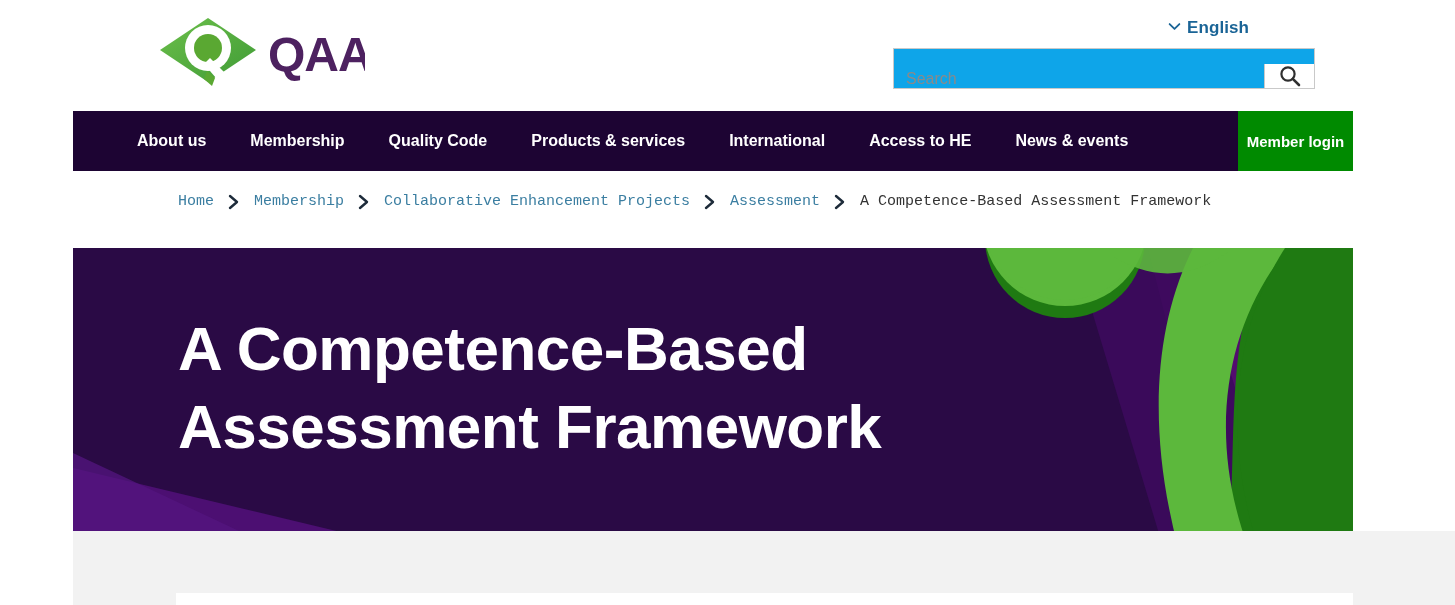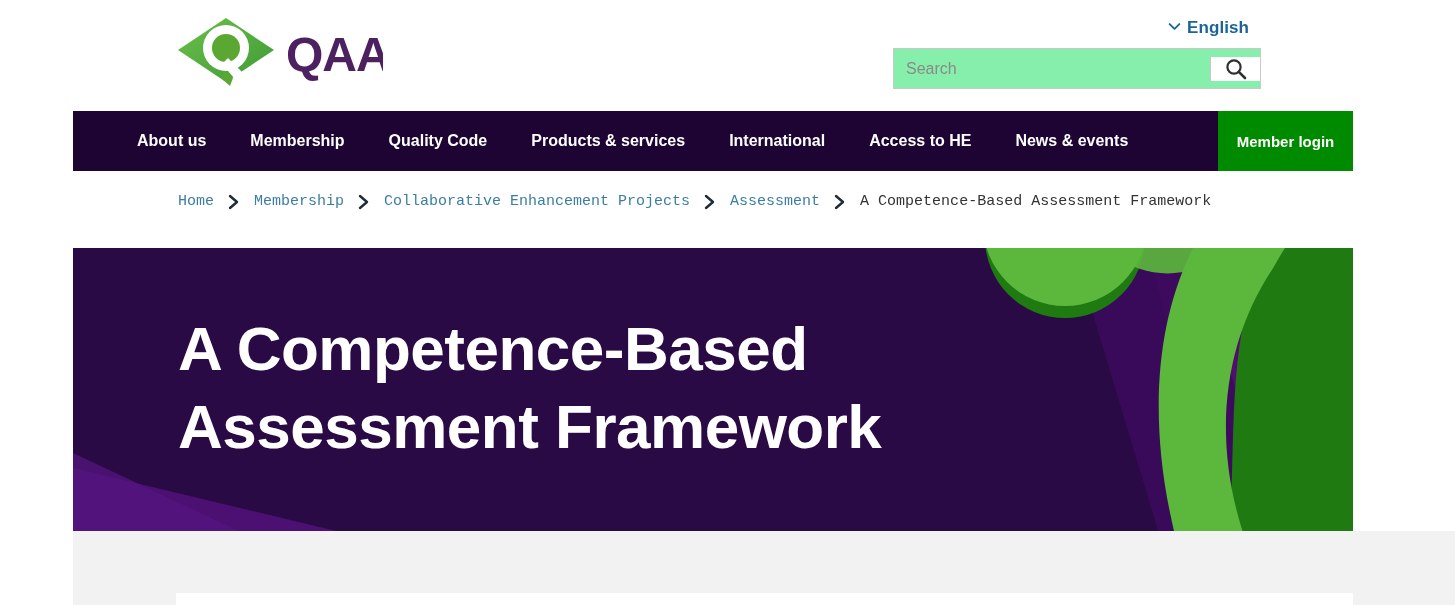--- a/index.html
+++ b/index.html
@@ -7,36 +7,36 @@
     width: 1455px; height: 605px;
     background: #ffffff;
     font-family: "Liberation Sans", sans-serif;
     overflow: hidden;
   }
   .page { position: relative; width: 1455px; height: 605px; background:#fff; }
 
   
   .header { position: absolute; left: 0; top: 0; width: 1455px; height: 111px; background:#fff; }
 
-  .logo { position: absolute; left: 178px; top: 14px; width: 205px; height: 72px; display:flex; align-items:center;text-align:center; }
+  .logo { position: absolute; left: 160px; top: 14px; width: 205px; height: 72px; display:flex; align-items:center;text-align:center; }
   .logo svg { display:block; }
 
   .lang {
     position: absolute; left: 1168px; top: 18px;
     display: flex; gap: 6px;
     color: #1a6496; font-size: 17px; font-weight: bold;
     cursor: pointer; letter-spacing: .1px;
   }
   .lang .chev { display:block; width:13px; height:13px; }
 
   .searchwrap {
     position: absolute; left: 893px; top: 48px;
-    width: 368px; height: 41px;
-    border: 1px solid #c9c9c9; background:#86efac;
-    display: flex; align-items: center;
+    width: 422px; height: 41px;
+    border: 1px solid #c9c9c9; background:#0ea5e9;
+    display: flex; align-items: flex-end;
   }
   .searchwrap input {
     flex: 1; border: none; outline: none; background: transparent;
     font-family: "Liberation Sans", sans-serif;
     font-size: 16px; color: #333; padding: 0 12px;
   }
   .searchwrap input::placeholder { color: #8a8a8a; }
   .searchbtn {
     width: 50px; border: none; border-left: 1px solid #c9c9c9;
     background: #fff; cursor: pointer;
@@ -52,21 +52,21 @@
     display: flex; align-items: stretch;
   }
   .nav-items { display:flex; align-items:center; padding-left: 46px; gap: 8px; }
   .nav-item {
     color: #ffffff; font-size: 16px; font-weight: bold;
     padding: 0 18px; line-height: 60px; white-space: nowrap;
     cursor: pointer; text-decoration: none;
   }
   .nav-login {
     position: absolute; right: 0; top: 0;
-    width: 135px; height: 60px; background: #008a00;
+    width: 115px; height: 60px; background: #008a00;
     color: #fff; font-size: 15px; font-weight: bold;
     display:flex; align-items:center; justify-content:center;
     cursor:pointer; white-space: nowrap;
   }
 
   
   .crumbs {
     position: absolute; left: 73px; top: 171px;
     width: 1280px; height: 61px; background:#fff;
     display: flex; align-items: center; padding-left: 105px;

